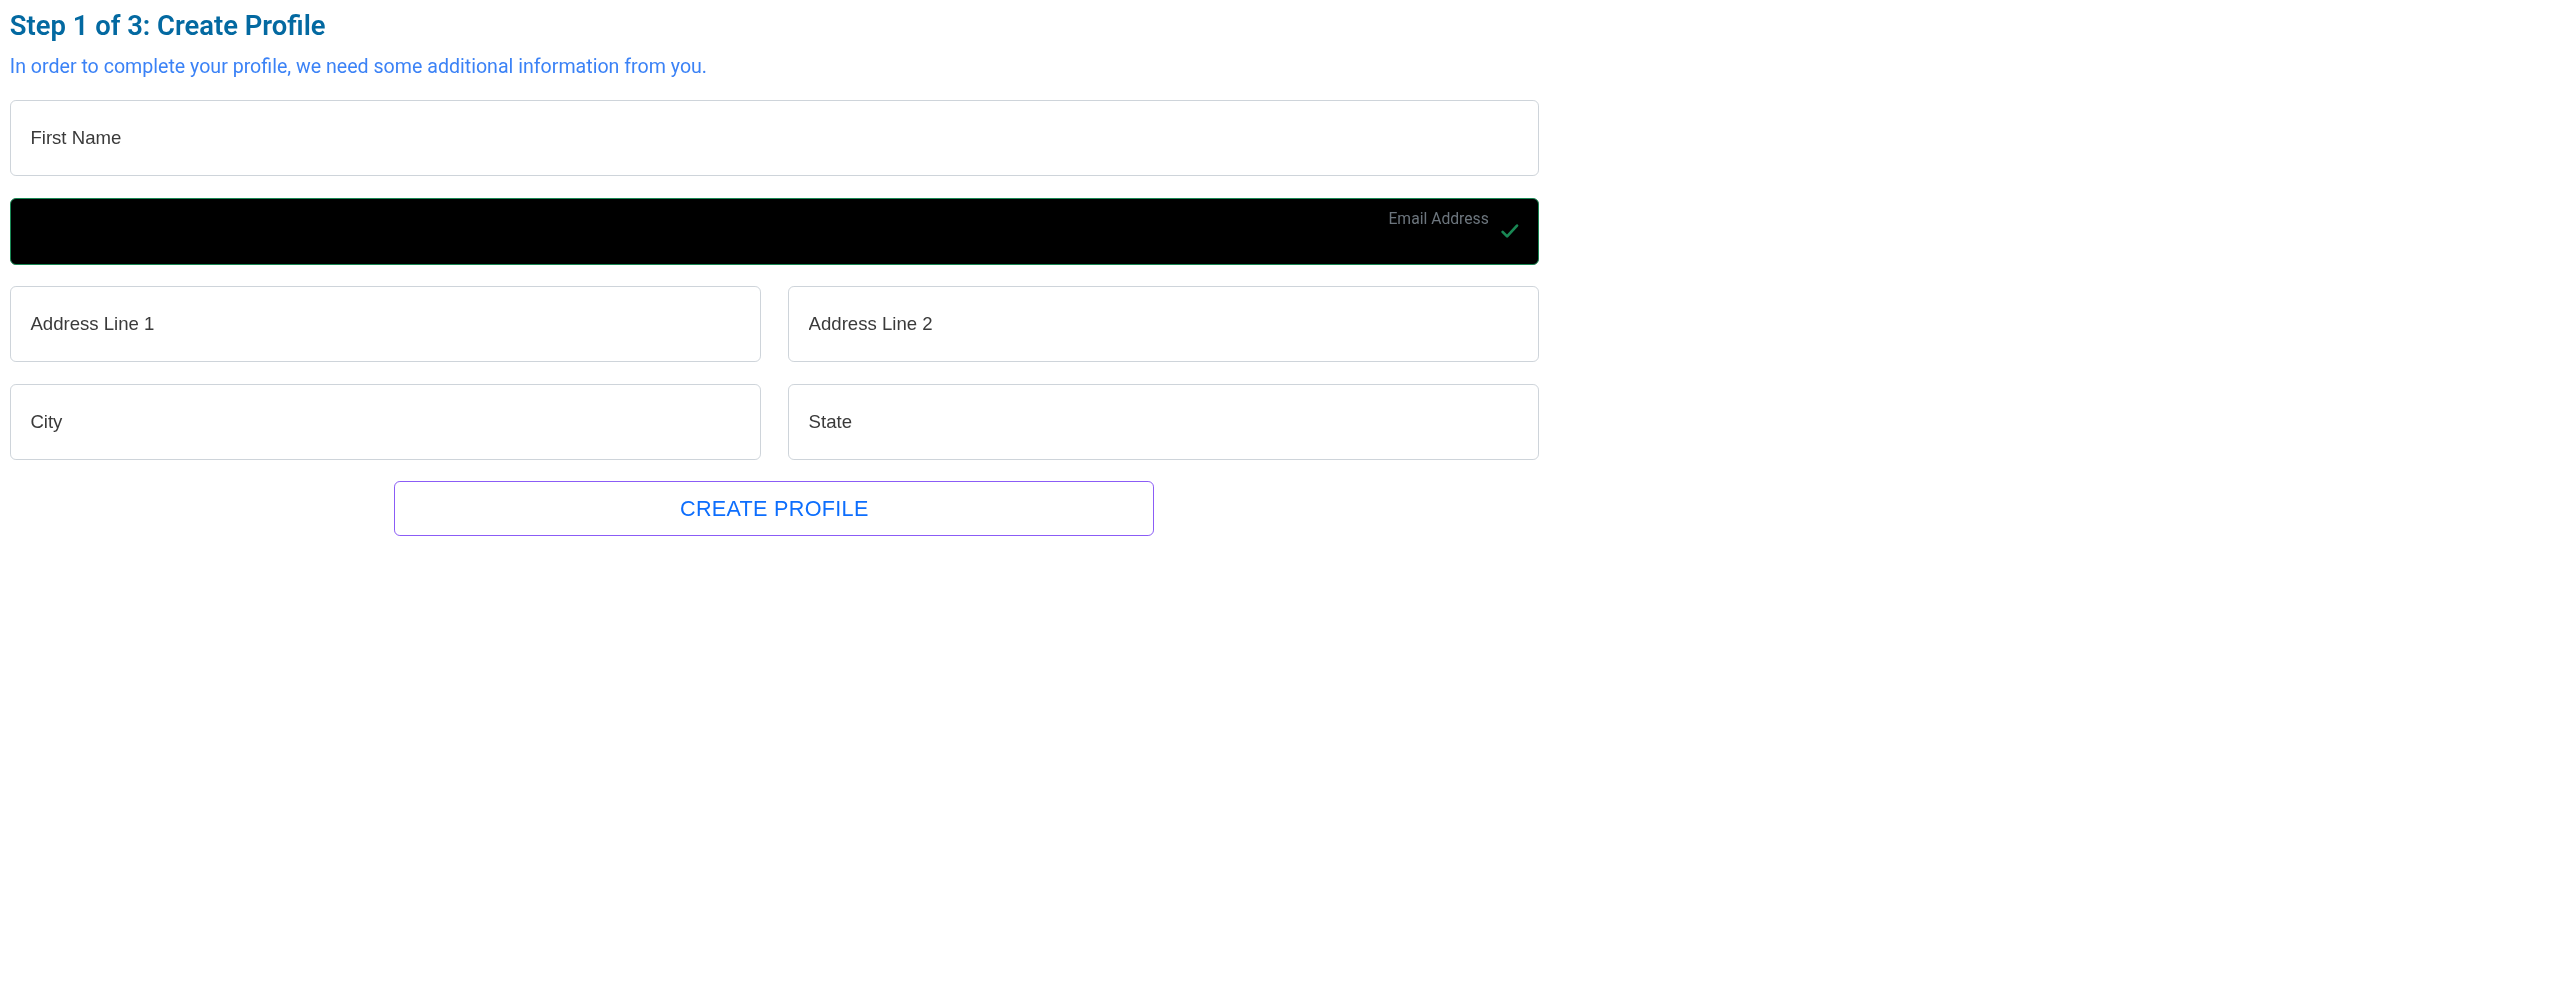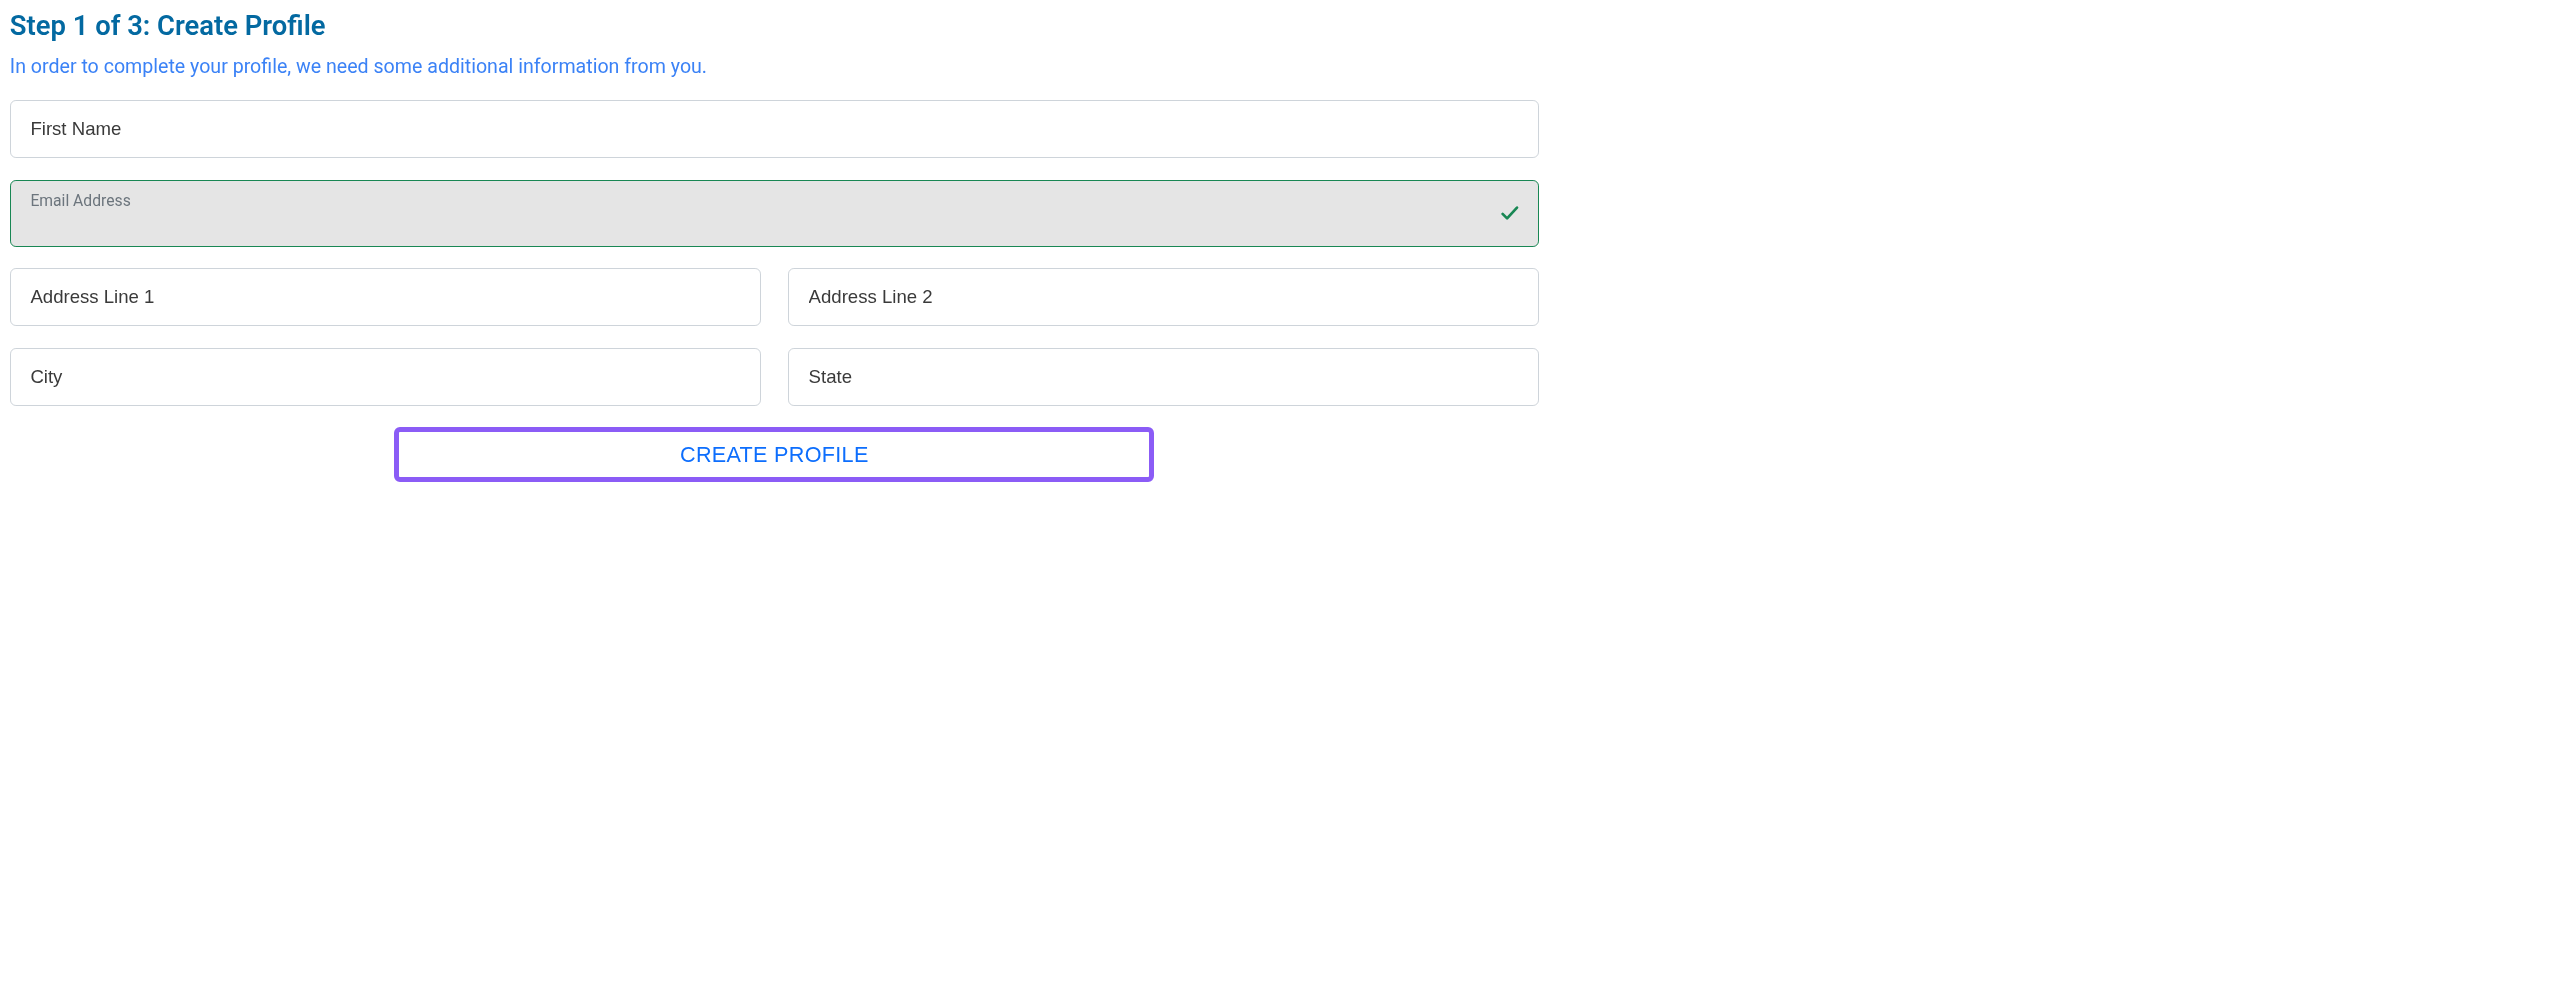--- a/index.html
+++ b/index.html
@@ -31,43 +31,44 @@
       display: flex;
       gap: 27.4px;
       margin-bottom: 21.6px;
     }
     .form-field {
       flex: 1;
       position: relative;
     }
     .input {
       width: 100%;
-      height: 58px;
+      height: 76px;
       padding: 0 19.6px;
       font-size: 18.6px;
       border: 1px solid #ced4da;
       border-radius: 5.9px;
       background: #ffffff;
       color: #212529;
       outline: none;
     }
     .input::placeholder {
       color: #3a3a3a;
       opacity: 1;
     }
     .input-valid {
       height: 67px;
       border: 1px solid #198754;
       border-radius: 5.9px;
-      background: #e5e5e5;
+      background: #000000;
       position: relative;
       padding: 9.8px 49px 0 19.6px;
       display: flex;
       flex-direction: column;
       justify-content: flex-start;
+      align-items: flex-end;
     }
     .input-valid-label {
       font-size: 15.7px;
       color: #6c757d;
       line-height: 1.2;
       margin-top: 2px;
     }
     .check-icon {
       position: absolute;
       right: 17.6px;
@@ -78,21 +79,21 @@
       color: #198754;
     }
     .button-row {
       display: flex;
       justify-content: center;
       margin-top: 13.7px;
     }
     .submit-button {
       width: 760px;
       height: 55px;
-      border: 5px solid #8b5cf6;
+      border: 1px solid #8b5cf6;
       border-radius: 5.9px;
       background: #ffffff;
       color: #0d6efd;
       font-size: 21.6px;
       font-weight: 500;
       letter-spacing: 0.3px;
       cursor: pointer;
     }
   </style>
 </head>

